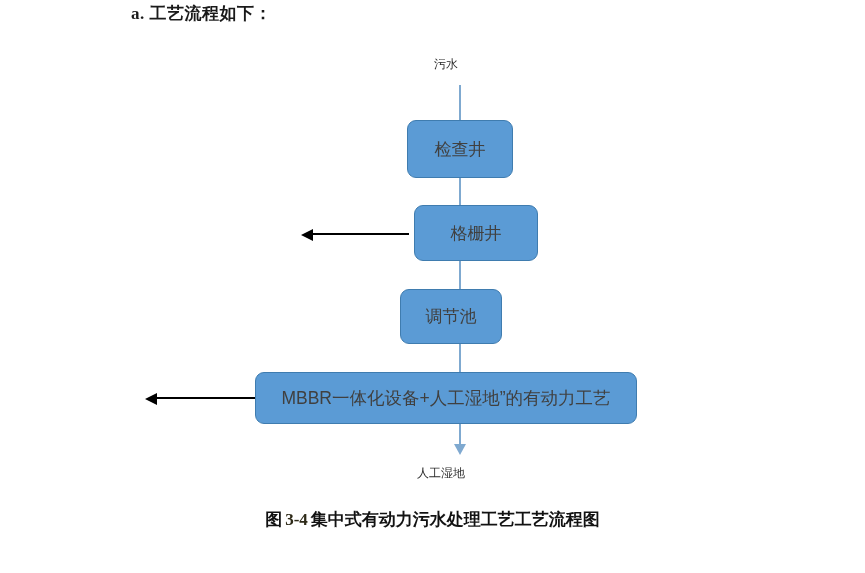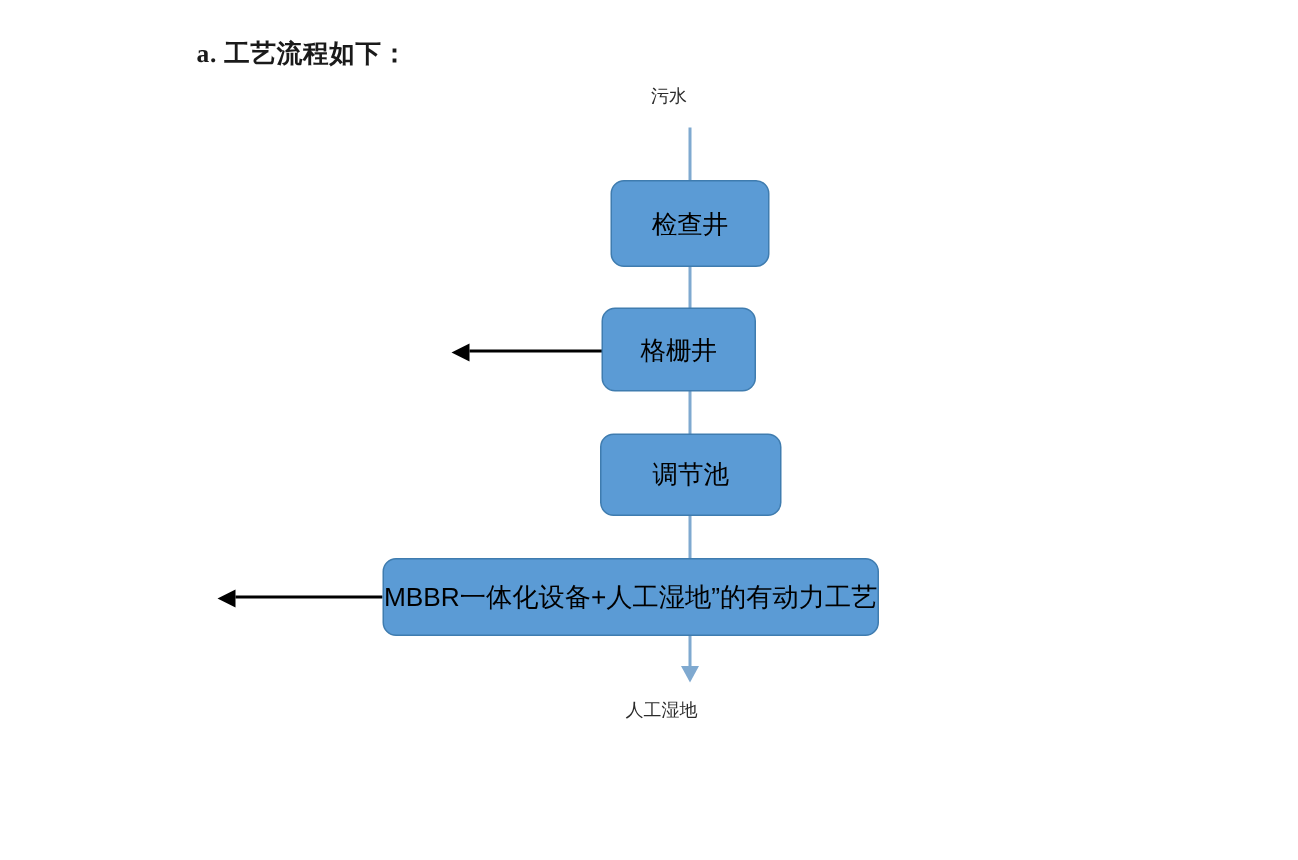--- a/index.html
+++ b/index.html
@@ -16,40 +16,40 @@
     width: 865px;
     height: 573px;
     background: #ffffff;
     overflow: hidden;
   }
 
   
   .heading {
     position: absolute;
     left: 131px;
-    top: 24px;
+    top: 2px;
     font-family: "Liberation Serif", "DejaVu Serif", serif;
     font-size: 17px;
     font-weight: bold;
     letter-spacing: 0.5px;
     color: #1a1a1a;
     white-space: nowrap;
   }
 
   
   .box {
     position: absolute;
     box-sizing: border-box;
     background: #5B9BD5;
     border: 1px solid #3F7CAF;
     border-radius: 9px;
     display: flex;
     align-items: center;
     justify-content: center;
-    color: #000000;
+    color: #404040;
     font-size: 17px;
     font-family: "Liberation Sans", "DejaVu Sans", sans-serif;
     white-space: nowrap;
     z-index: 3;
   }
   .box.wide { font-size: 17.5px; }
 
   
   .vline {
     position: absolute;
@@ -122,35 +122,38 @@
   <div class="heading">a. 工艺流程如下：</div>
 
   <div class="label" style="left:434px; top:56px;">污水</div>
 
   <div class="vline" style="left:459px; top:85px; height:36px;"></div>
 
   <div class="box" style="left:407px; top:120px; width:106px; height:58px;">检查井</div>
 
   <div class="vline" style="left:459px; top:177px; height:29px;"></div>
 
-  <div class="box" style="left:401px; top:205px; width:103px; height:56px;">格栅井</div>
+  <div class="box" style="left:414px; top:205px; width:124px; height:56px;">格栅井</div>
 
   <div class="hline" style="left:313px; top:233px; width:96px;"></div>
   <div class="left-arrow-head" style="left:301px; top:229px;"></div>
 
   <div class="vline" style="left:459px; top:260px; height:30px;"></div>
 
-  <div class="box" style="left:400px; top:289px; width:121px; height:55px;">调节池</div>
+  <div class="box" style="left:400px; top:289px; width:102px; height:55px;">调节池</div>
 
   <div class="vline" style="left:459px; top:343px; height:30px;"></div>
 
-  <div class="box wide" style="left:255px; top:372px; width:331px; height:52px;">MBBR一体化设备+人工湿地”的有动力工艺</div>
+  <div class="box wide" style="left:255px; top:372px; width:382px; height:52px;">MBBR一体化设备+人工湿地”的有动力工艺</div>
 
   <div class="hline" style="left:157px; top:397px; width:98px;"></div>
   <div class="left-arrow-head" style="left:145px; top:393px;"></div>
 
   <div class="vline" style="left:459px; top:423px; height:23px;"></div>
   <div class="down-arrow-head" style="left:454px; top:444px;"></div>
 
   <div class="label sans" style="left:417px; top:465px;">人工湿地</div>
 
+  <div class="caption">
+    <span>图</span><span class="num">3-4</span><span>集中式有动力污水处理工艺工艺流程图</span>
+  </div>
 
 </div>
 
 </body></html>

